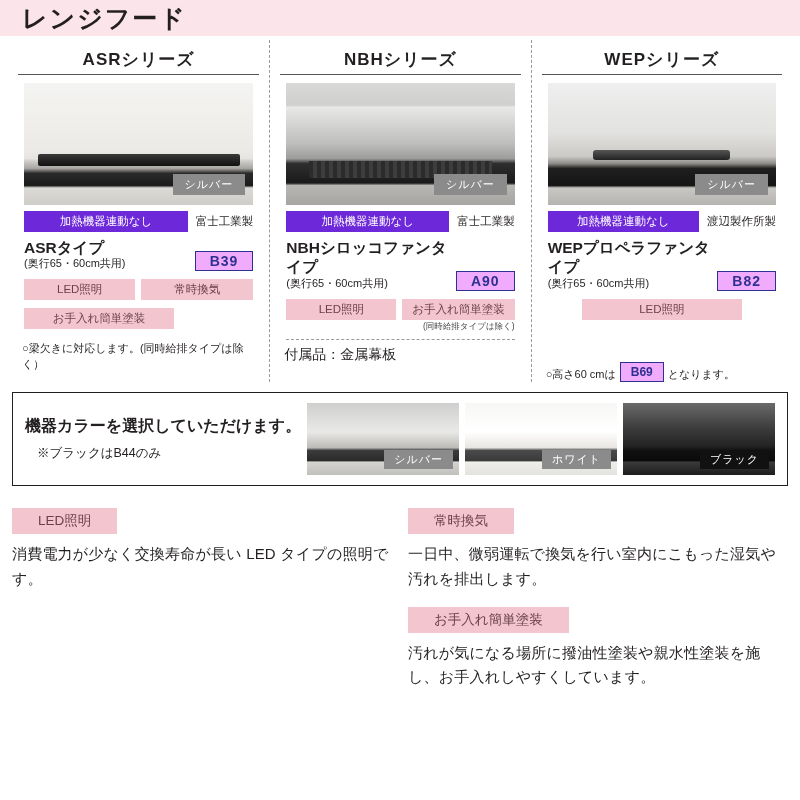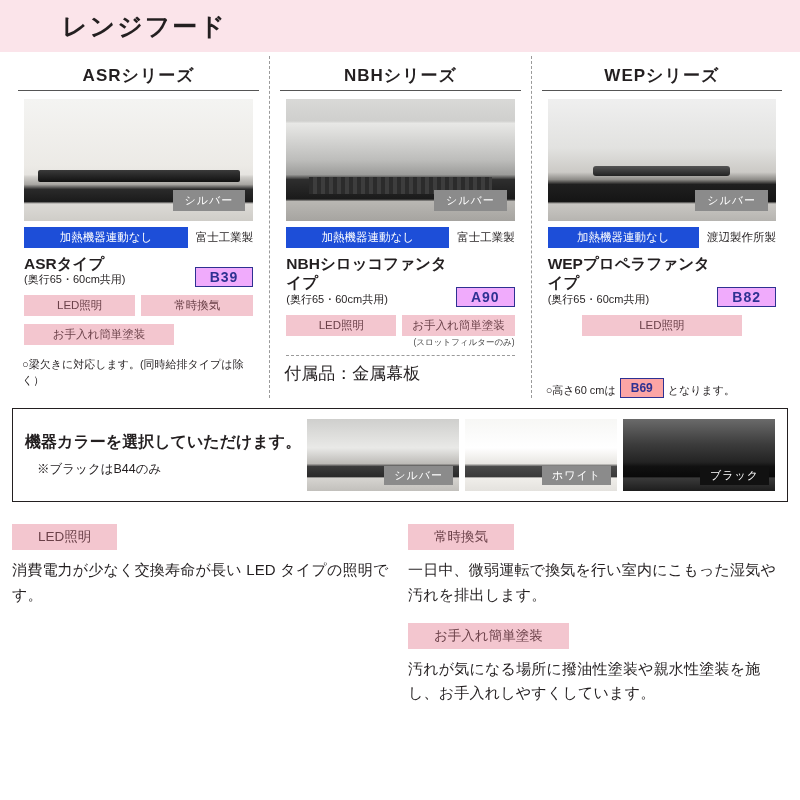--- a/index.html
+++ b/index.html
@@ -8,25 +8,24 @@
     width: 800px; height: 800px;
     background: #ffffff;
     font-family: "Liberation Sans", sans-serif;
     color: #231f20;
   }
   .page { position: relative; width: 800px; height: 800px; overflow: hidden; }
 
   
   .header {
     position: relative;
-    height: 52px;
+    height: 36px;
     background: #fbe4ea;
     display: flex;
     align-items: center;
-    padding-left: 40px;
   }
   .header-title {
     font-size: 25px;
     font-weight: bold;
     letter-spacing: 2px;
     color: #231f20;
     padding-left: 22px;
     line-height: 1;
   }
 
@@ -105,21 +104,21 @@
     padding: 3px 12px;
     letter-spacing: 1px;
   }
 
   .row-under {
     display: flex;
     align-items: center;
     margin: 6px 10px 0 10px;
   }
   .bar-gray {
-    background: #1d4ed8;
+    background: #6d28d9;
     color: #fff;
     font-size: 11.5px;
     padding: 3px 0;
     text-align: center;
     flex: 1 1 auto;
   }
   .maker {
     font-size: 11.5px;
     margin-left: 8px;
     white-space: nowrap;
@@ -172,25 +171,25 @@
     text-align: center;
     color: #444;
     margin: 1px 10px 0 10px;
   }
 
   .note {
     font-size: 11px;
     margin: 12px 6px 0 8px;
     line-height: 1.4;
   }
-  .note-small { font-size: 17px; margin: 6px 6px 0 8px; }
+  .note-small { font-size: 14px; margin: 6px 6px 0 8px; }
   .inline-code {
     border: 1px solid #2e3192;
     color: #2e3192;
-    background: #fca5a5;
+    background: #f0abfc;
     font-size: 12px;
     font-weight: bold;
     padding: 1px 10px;
     margin: 0 4px;
   }
 
   .divider-h {
     border-top: 1px dashed #9a9a9a;
     margin: 6px 10px 0 10px;
   }
@@ -310,21 +309,21 @@
         <div class="type-name">
           <span>NBHシロッコファンタイプ</span>
           <span class="type-sub">(奥行65・60cm共用)</span>
         </div>
         <div class="code-box">A90</div>
       </div>
       <div class="feat-row">
         <div class="feat">LED照明</div>
         <div class="feat">お手入れ簡単塗装</div>
       </div>
-      <div class="feat-note" style="text-align:right">(スロットフィルターのみ)</div>
+      <div class="feat-note" style="text-align:right">(同時給排タイプは除く)</div>
       <div class="divider-h"></div>
       <div class="note-small">付属品：金属幕板</div>
     </div>
 
     <div class="col right">
       <div class="series-name">WEPシリーズ</div>
       <div class="photo-wrap">
         <div class="photo hood-c"></div>
         <div class="tag-silver">シルバー</div>
       </div>

